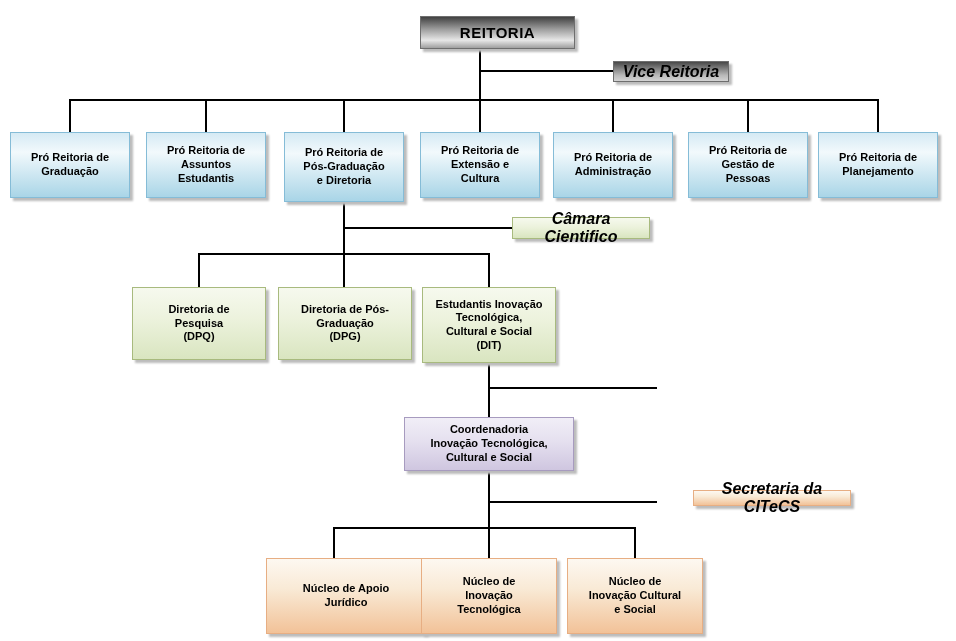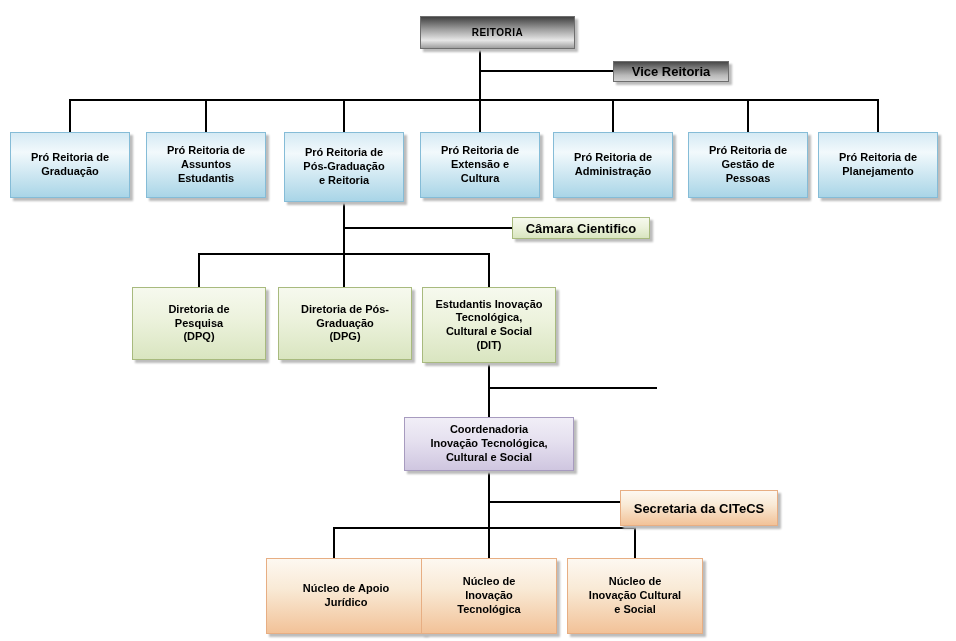--- a/index.html
+++ b/index.html
@@ -20,22 +20,22 @@
   .green{background:linear-gradient(180deg,#f6f9ee 0%,#ecf2dc 45%,#d9e5c0 100%);
         border:1px solid #a8ba7e;}
   .purple{background:linear-gradient(180deg,#f1eef7 0%,#e5e0ef 45%,#cfc6e0 100%);
         border:1px solid #a79bbf;}
   .orange{background:linear-gradient(180deg,#fdf8f1 0%,#f9ead6 40%,#f2c298 100%);
         border:1px solid #e7ae83;}
   .metal{background:linear-gradient(180deg,#414141 0%,#9a9a9a 38%,#e7e7e7 75%,#9f9f9f 100%);
         border:1px solid #6e6e6e;}
   .metal-sm{background:linear-gradient(180deg,#484848 0%,#b9b9b9 70%,#d3d3d3 100%);
         border:1px solid #6e6e6e;}
-  .root-t{font-size:10px;letter-spacing:.5px;}
-  .sm-t{font-size:13px;}
+  .root-t{font-size:15px;letter-spacing:.5px;}
+  .sm-t{font-size:16px;font-style:italic;}
   .wavy{text-decoration-style:wavy;
         text-decoration-color:#2e8b3a;text-decoration-thickness:1px;
         text-underline-offset:3px;text-align:center;}
 </style>
 </head>
 <body>
 
 <div class="canvas">
 
   <div class="cl v" style="left:479px;top:49px;height:52px"></div>
@@ -80,21 +80,21 @@
     <div class="lbl">
       <span class="ln">Pró Reitoria de</span>
       <span class="ln">Assuntos</span>
       <span class="ln">Estudantis</span>
     </div>
   </div>
   <div class="box blue" style="left:284px;top:132px;width:120px;height:70px">
     <div class="lbl">
       <span class="ln">Pró Reitoria de</span>
       <span class="ln">Pós-Graduação</span>
-      <span class="ln">e Reitoria</span>
+      <span class="ln">e Diretoria</span>
     </div>
   </div>
   <div class="box blue" style="left:420px;top:132px;width:120px;height:66px">
     <div class="lbl">
       <span class="ln">Pró Reitoria de</span>
       <span class="ln">Extensão e</span>
       <span class="ln">Cultura</span>
     </div>
   </div>
   <div class="box blue" style="left:553px;top:132px;width:120px;height:66px">
@@ -148,21 +148,21 @@
 
 
   <div class="box purple" style="left:404px;top:417px;width:170px;height:54px">
     <div class="lbl">
       <span class="ln">Coordenadoria</span>
       <span class="ln">Inovação Tecnológica,</span>
       <span class="ln"><span>Cultural e </span><span class="wavy">Social</span></span>
     </div>
   </div>
 
-  <div class="box orange sm-t" style="left:620px;top:490px;width:158px;height:36px">
+  <div class="box orange sm-t" style="left:693px;top:490px;width:158px;height:16px">
     <span class="lbl">Secretaria da CITeCS</span>
   </div>
 
   <div class="box orange" style="left:266px;top:558px;width:160px;height:76px">
     <div class="lbl">
       <span class="ln">Núcleo de Apoio</span>
       <span class="ln">Jurídico</span>
 
     </div>
   </div>

